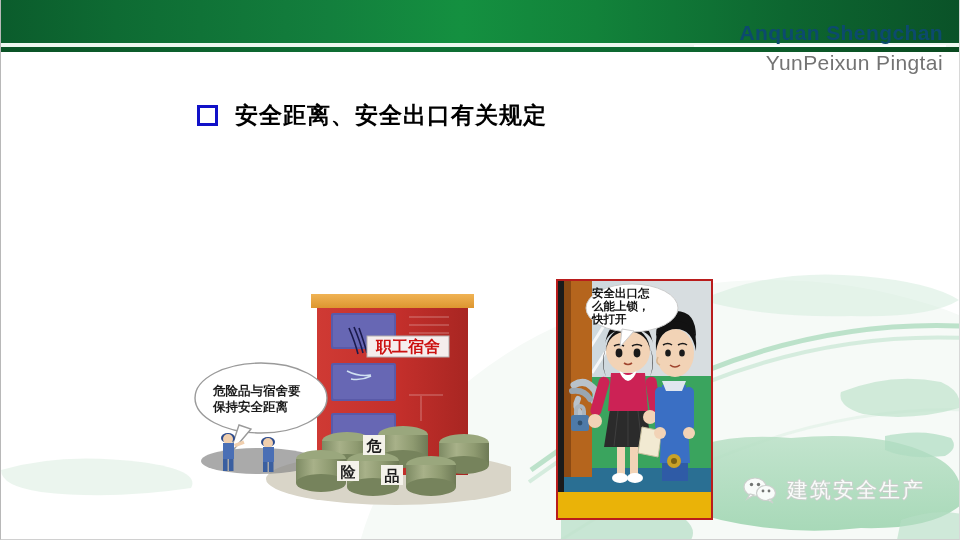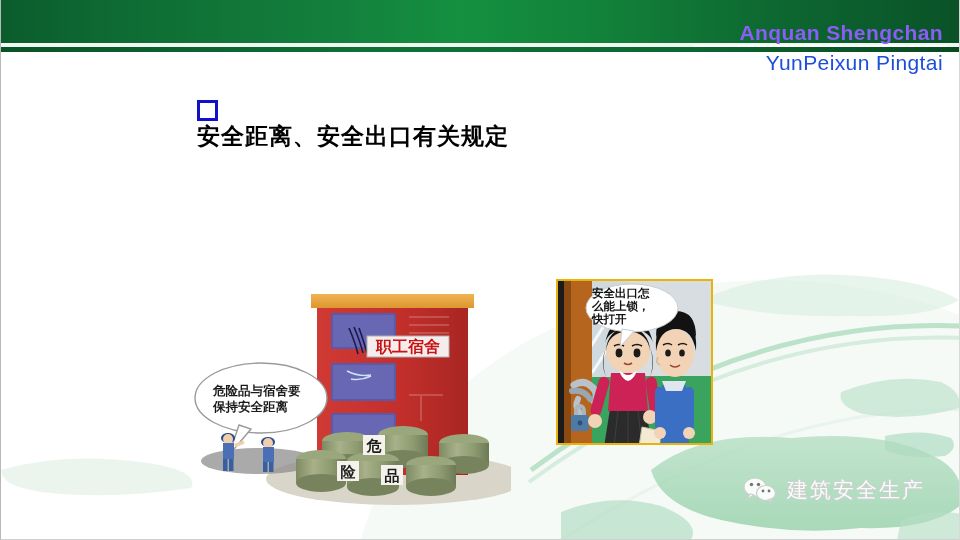--- a/index.html
+++ b/index.html
@@ -70,51 +70,50 @@
     width: 252px;
     height: 2px;
     background: #ffffff;
     z-index: 5;
   }
 
   .brand-line1 {
     position: absolute;
     right: 16px;
     top: 22px;
-    color: #8b5cf6;
+    color: #0c4a6e;
     font-size: 21px;
     font-weight: bold;
     letter-spacing: 0.4px;
     line-height: 22px;
     white-space: nowrap;
     z-index: 4;
     font-family: "Liberation Sans", "DejaVu Sans", sans-serif;
   }
   .brand-line2 {
     position: absolute;
     right: 16px;
     top: 52px;
-    color: #1d4ed8;
+    color: #737373;
     font-size: 21px;
     line-height: 22px;
     letter-spacing: 0.4px;
     white-space: nowrap;
     z-index: 4;
     font-family: "Liberation Sans", "DejaVu Sans", sans-serif;
   }
 
   
   .title-row {
     position: absolute;
     left: 196px;
     top: 100px;
     display: flex;
-    align-items: flex-start;
-    z-index: 4;
-    flex-direction: column;
+    align-items: center;
+    z-index: 4;
   }
   .title-bullet {
     width: 15px;
     height: 15px;
     border: 3px solid #1111c8;
     background: #ffffff;
     margin-right: 17px;
     flex: none;
   }
   .title-text {
@@ -150,25 +149,25 @@
     height: 232px;
     z-index: 4;
   }
 
   
   .illus-right {
     position: absolute;
     left: 555px;
     top: 279px;
     width: 157px;
-    height: 166px;
+    height: 241px;
     z-index: 4;
     background: #eab308;
     box-sizing: border-box;
-    border: 2px solid #eab308;
+    border: 2px solid #b91c1c;
     overflow: hidden;
   }
 
   
   .wm-logo {
     position: absolute;
     left: 742px;
     top: 476px;
     display: flex;
     align-items: center;

